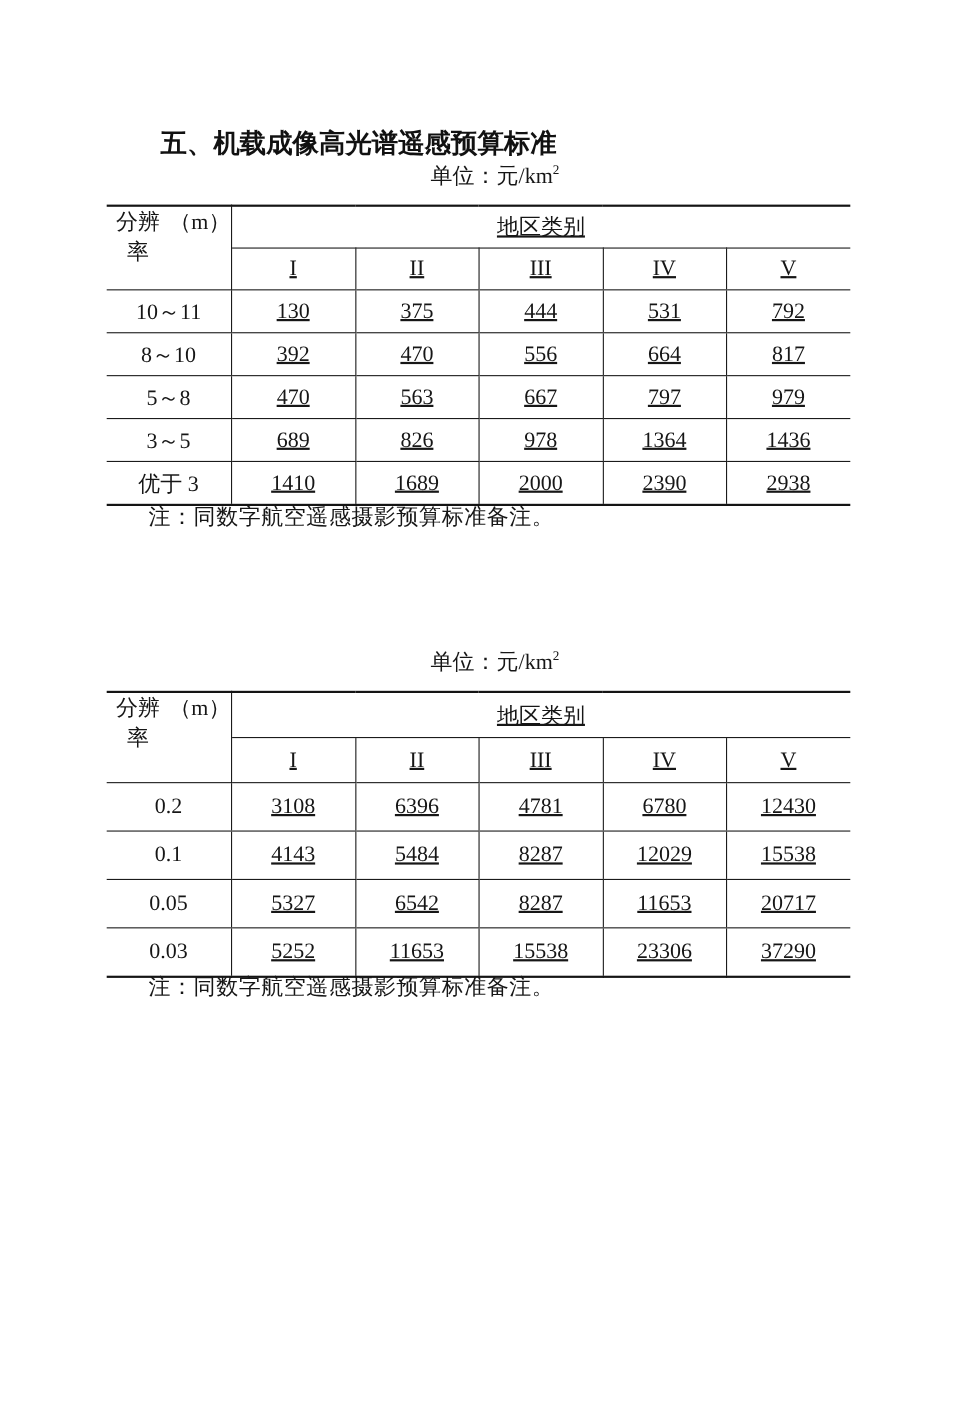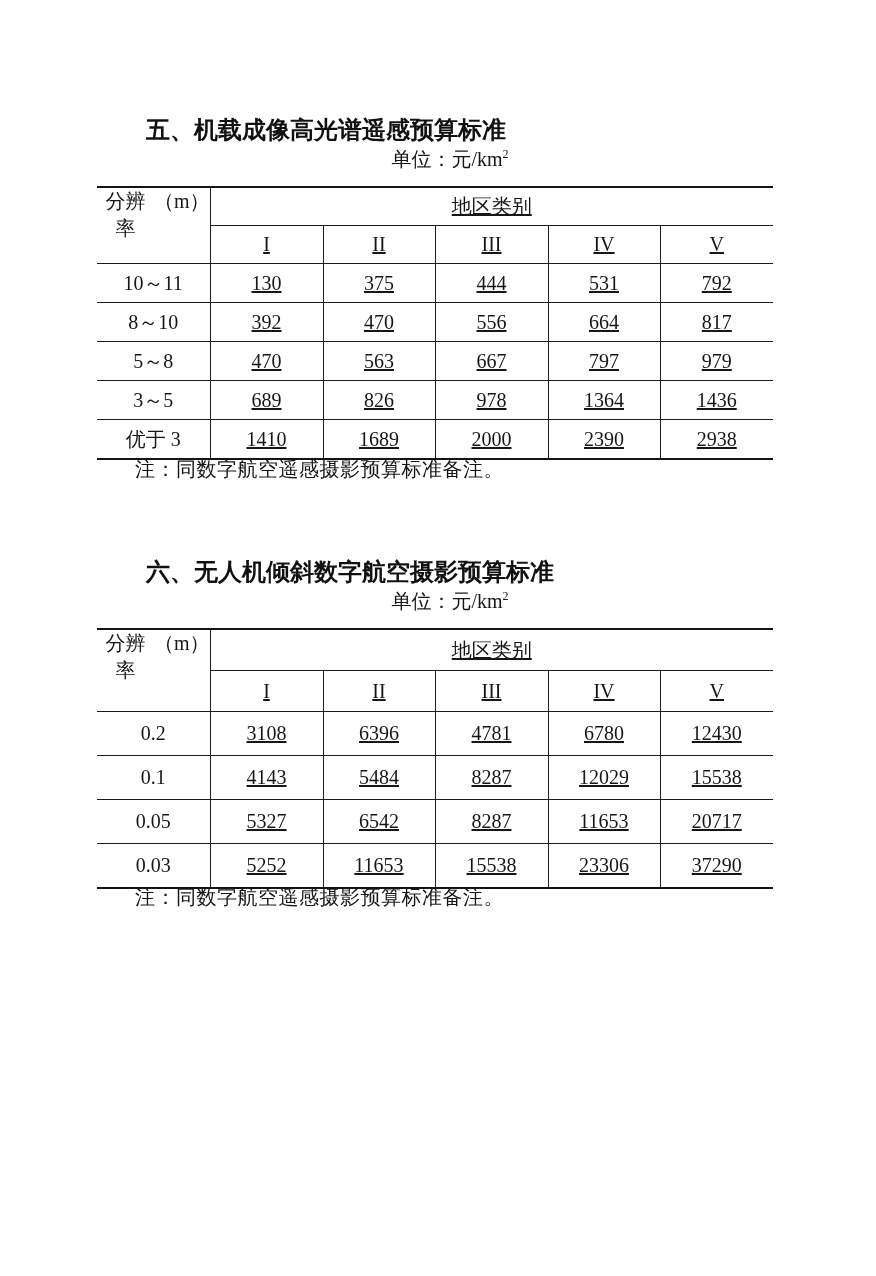--- a/index.html
+++ b/index.html
@@ -180,21 +180,20 @@
       <td class="val">1689</td>
       <td class="val">2000</td>
       <td class="val">2390</td>
       <td class="val">2938</td>
     </tr>
   </tbody>
     </table>
 
   <div class="note" id="note1">注：同数字航空遥感摄影预算标准备注。</div>
 
-  <div class="sec-title" id="title2">六、无人机倾斜数字航空摄影预算标准</div>
 
   <div class="unit-line" id="unit2"><span>单位：元/km</span><sup>2</sup></div>
 
   <table class="data-table" id="table2">
     <colgroup>
       <col style="width:113px">
         <col style="width:113px">
         <col style="width:112px">
       <col style="width:113px">
         <col style="width:112px">

